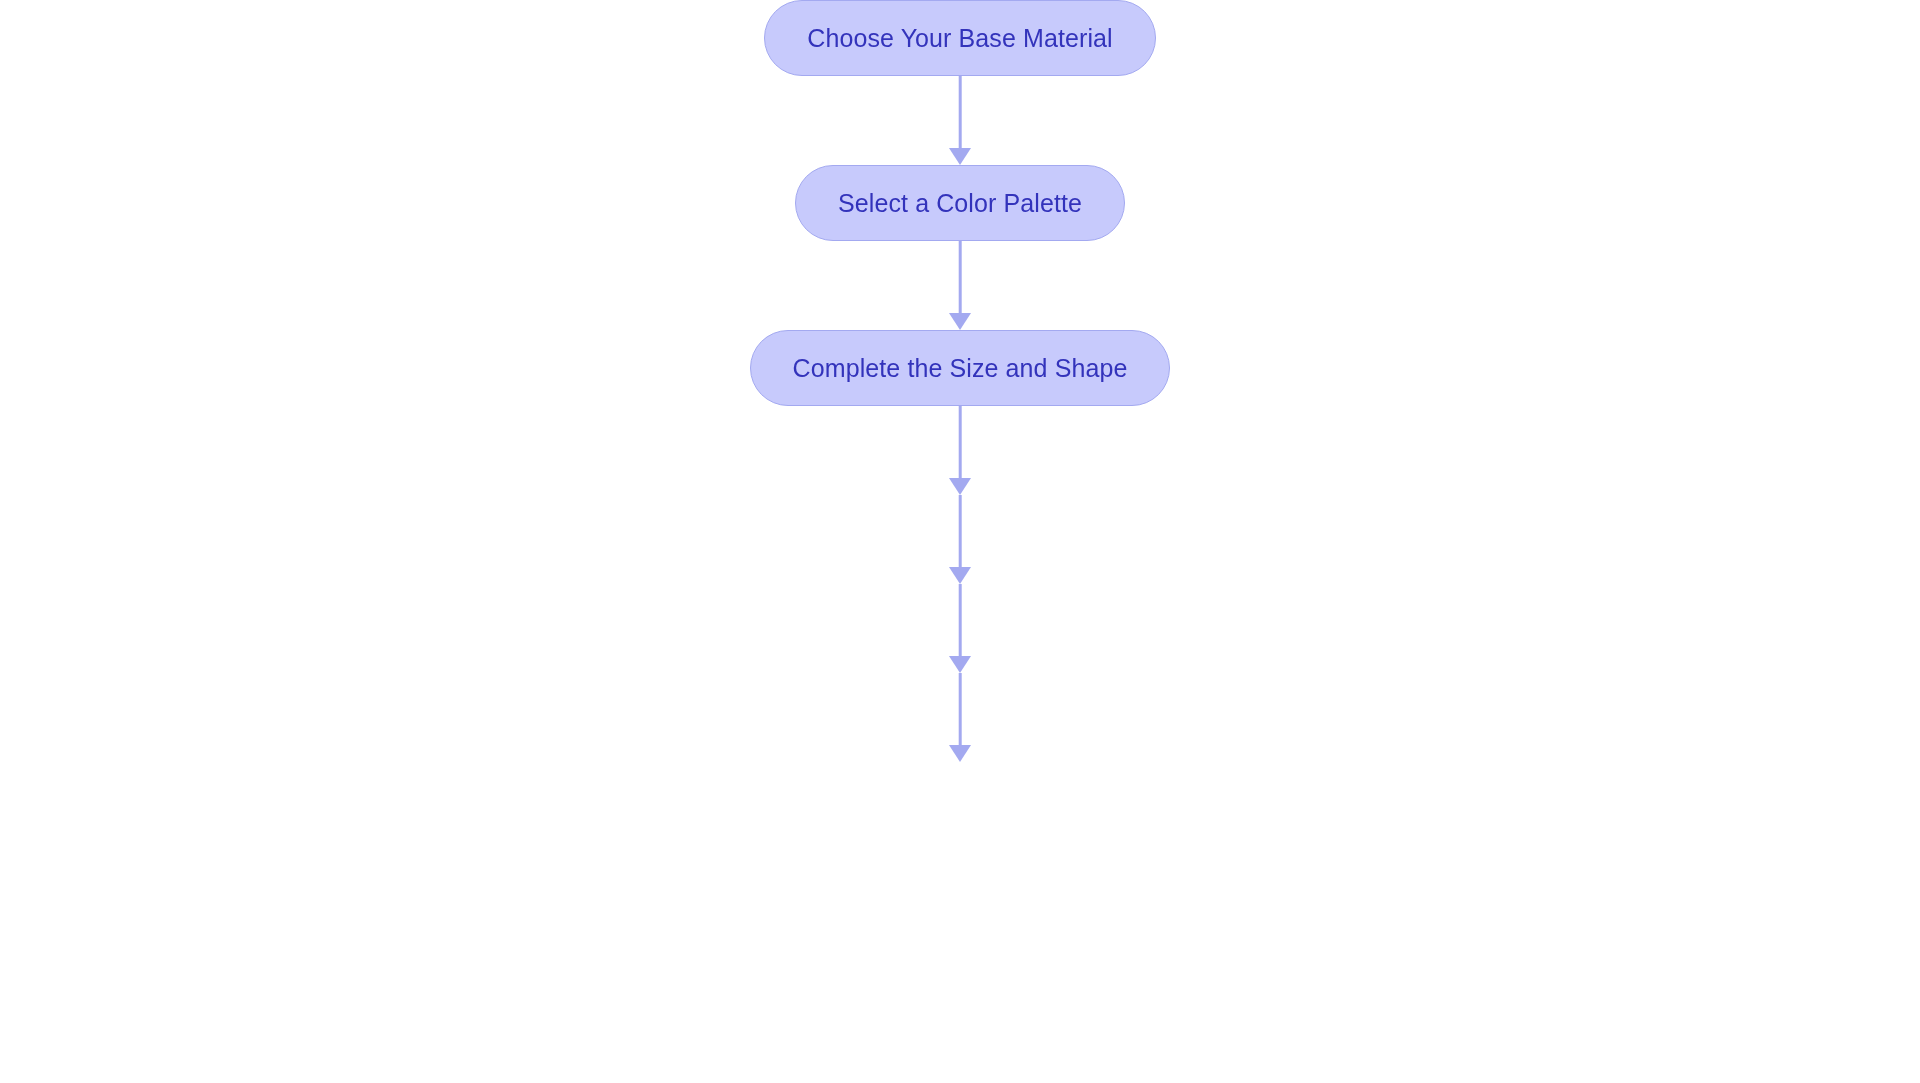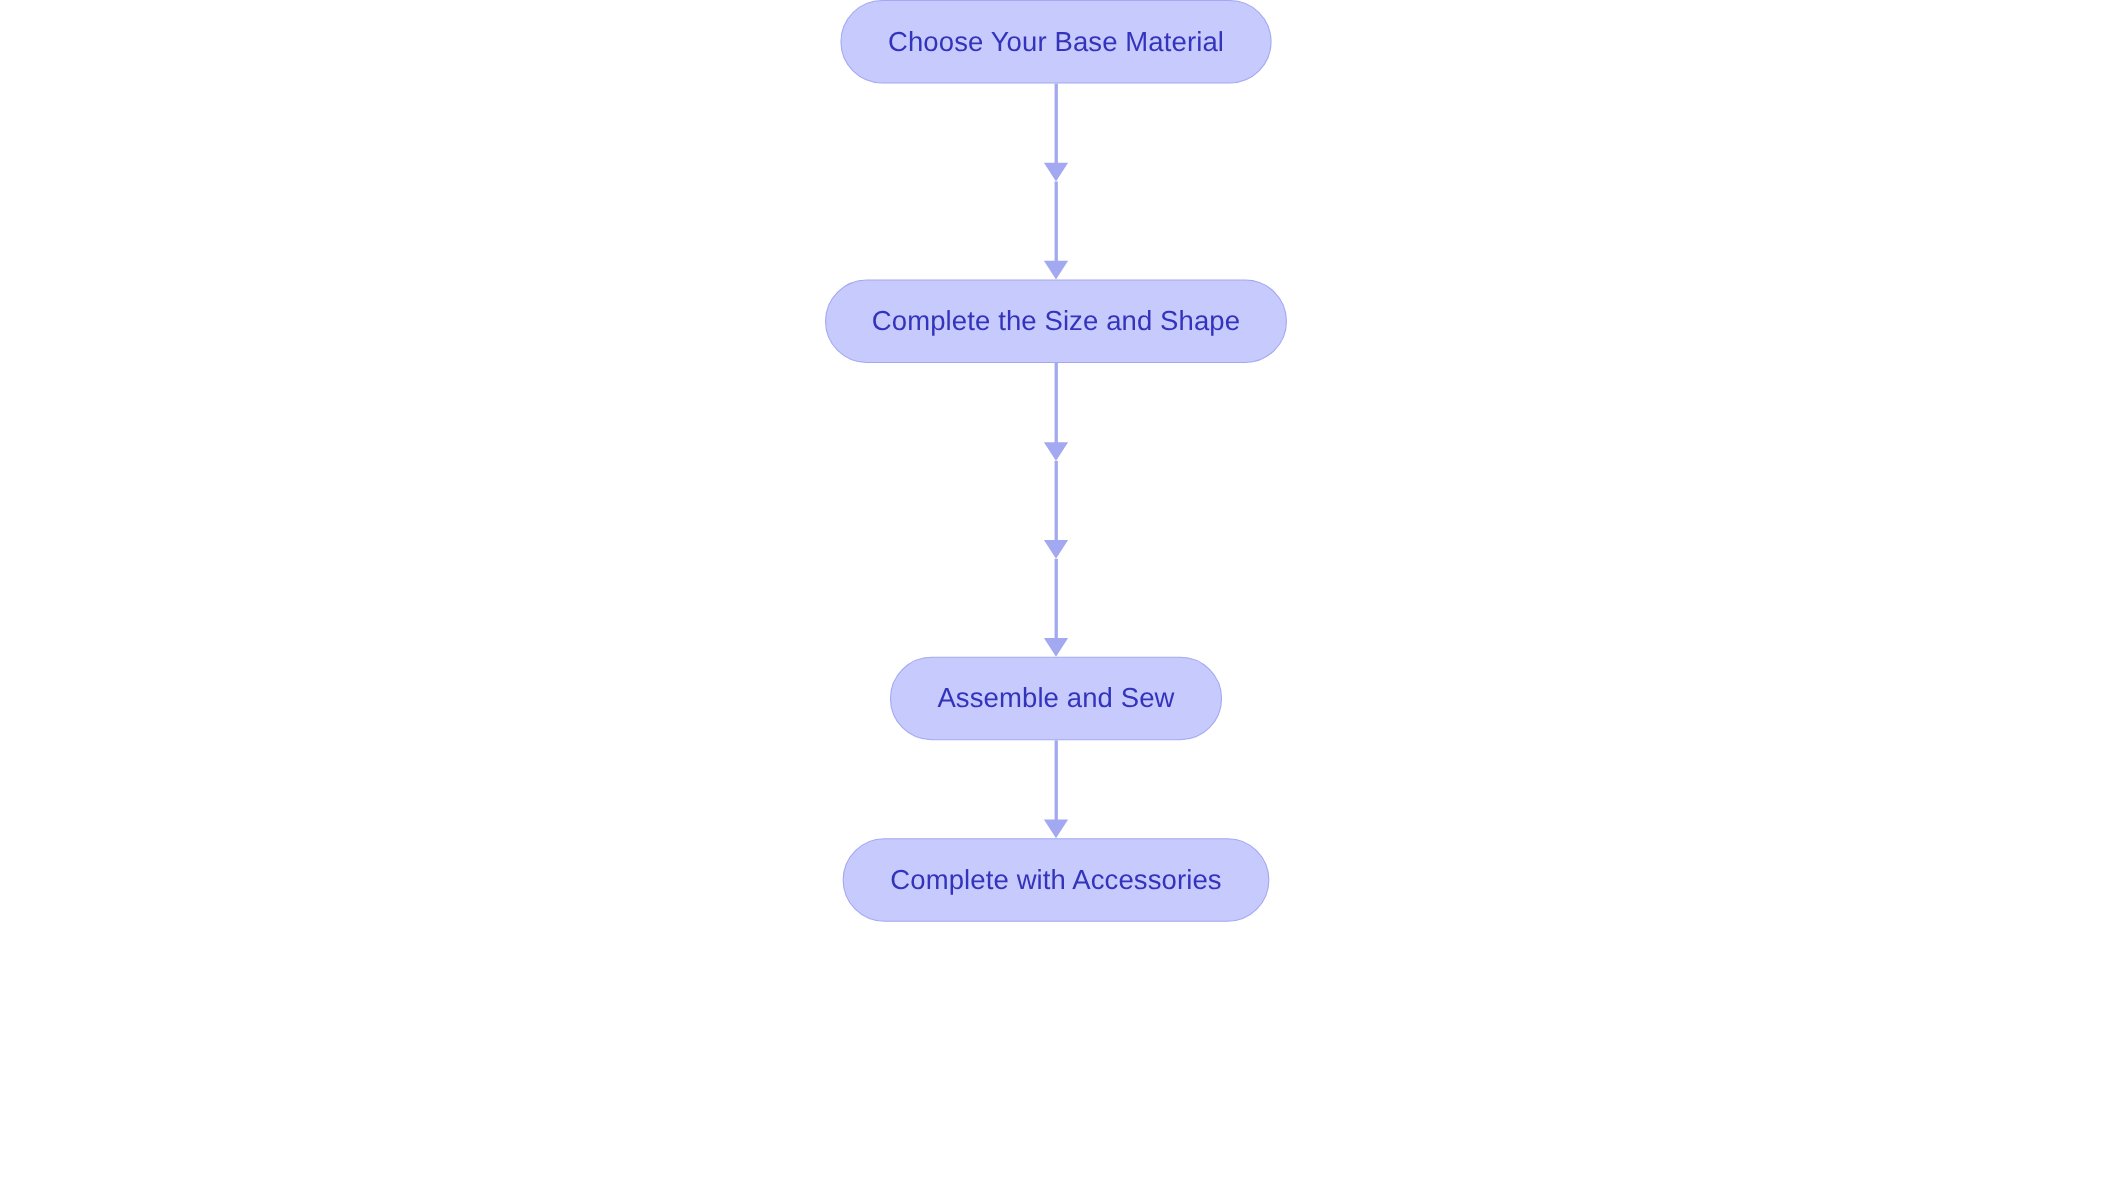--- a/index.html
+++ b/index.html
@@ -87,20 +87,23 @@
 
     <div class="flow-node">
       <span class="flow-node-label">Choose Your Base Material</span>
     </div>
 
     <div class="flow-connector">
       <div class="conn-line"></div>
       <div class="conn-head"></div>
     </div>
 
+    <div class="flow-node">
+      <span class="flow-node-label">Select a Color Palette</span>
+    </div>
 
     <div class="flow-connector">
       <div class="conn-line"></div>
       <div class="conn-head"></div>
     </div>
 
     <div class="flow-node">
       <span class="flow-node-label">Complete the Size and Shape</span>
     </div>
 
@@ -114,27 +117,21 @@
       <div class="conn-line"></div>
       <div class="conn-head"></div>
     </div>
 
 
     <div class="flow-connector">
       <div class="conn-line"></div>
       <div class="conn-head"></div>
     </div>
 
-    <div class="flow-node">
-      <span class="flow-node-label">Assemble and Sew</span>
-    </div>
 
     <div class="flow-connector">
       <div class="conn-line"></div>
       <div class="conn-head"></div>
     </div>
 
-    <div class="flow-node">
-      <span class="flow-node-label">Complete with Accessories</span>
-    </div>
 
   </div>
 </div>
 
 </body></html>

